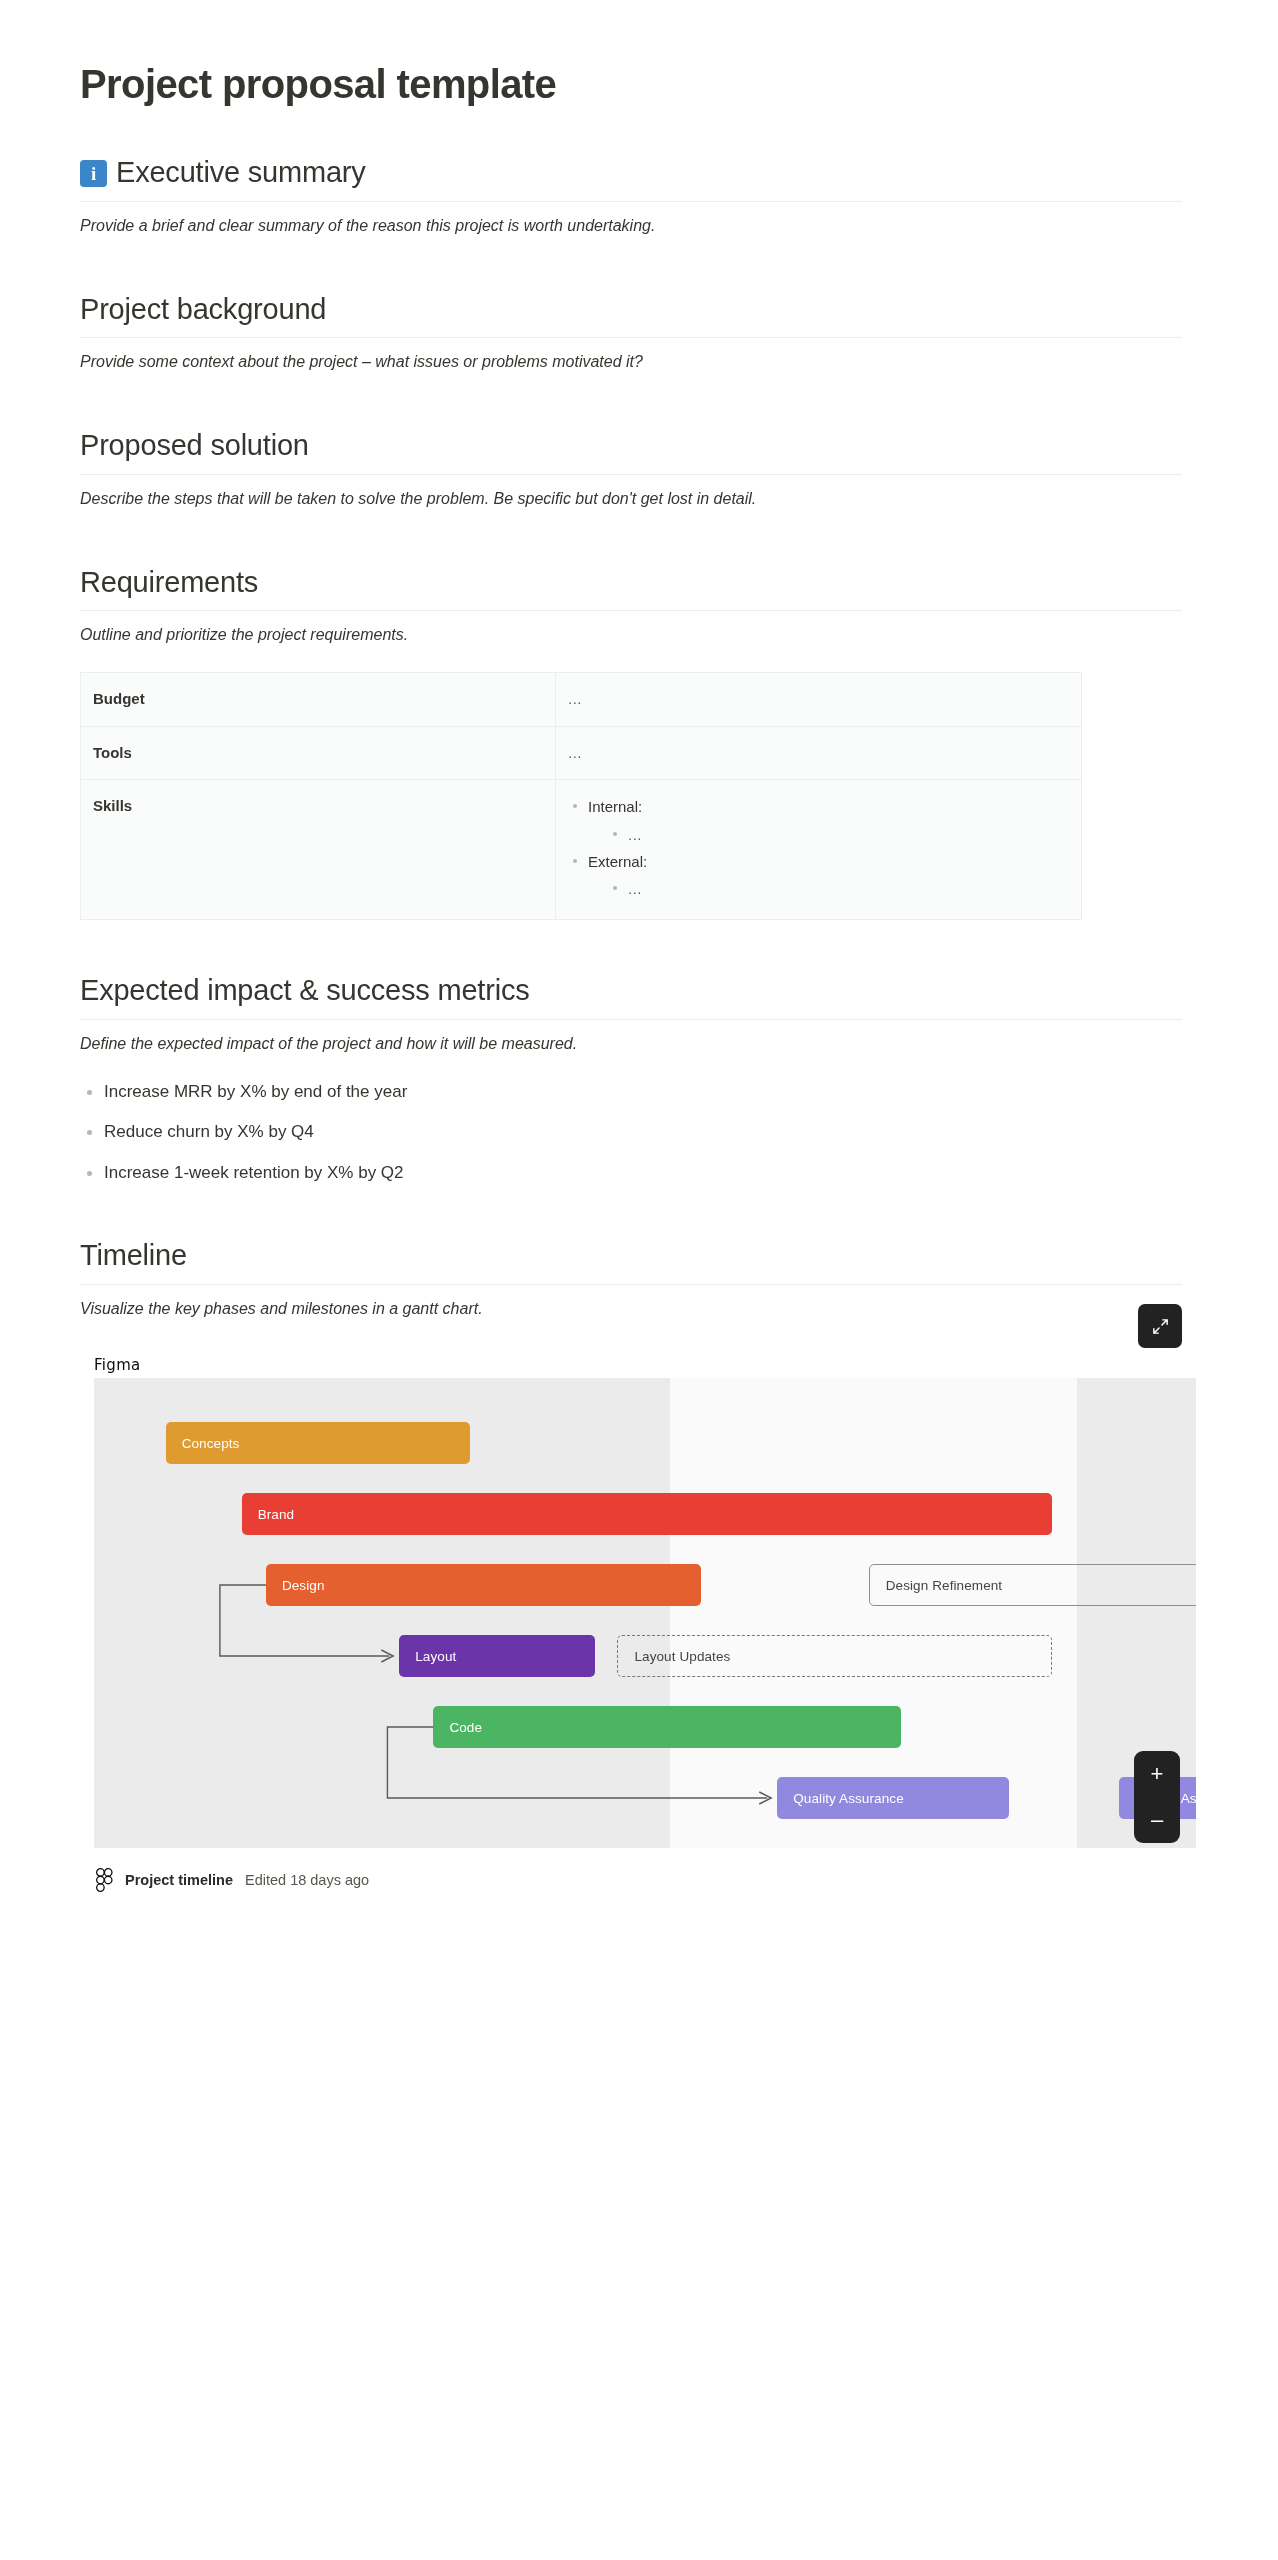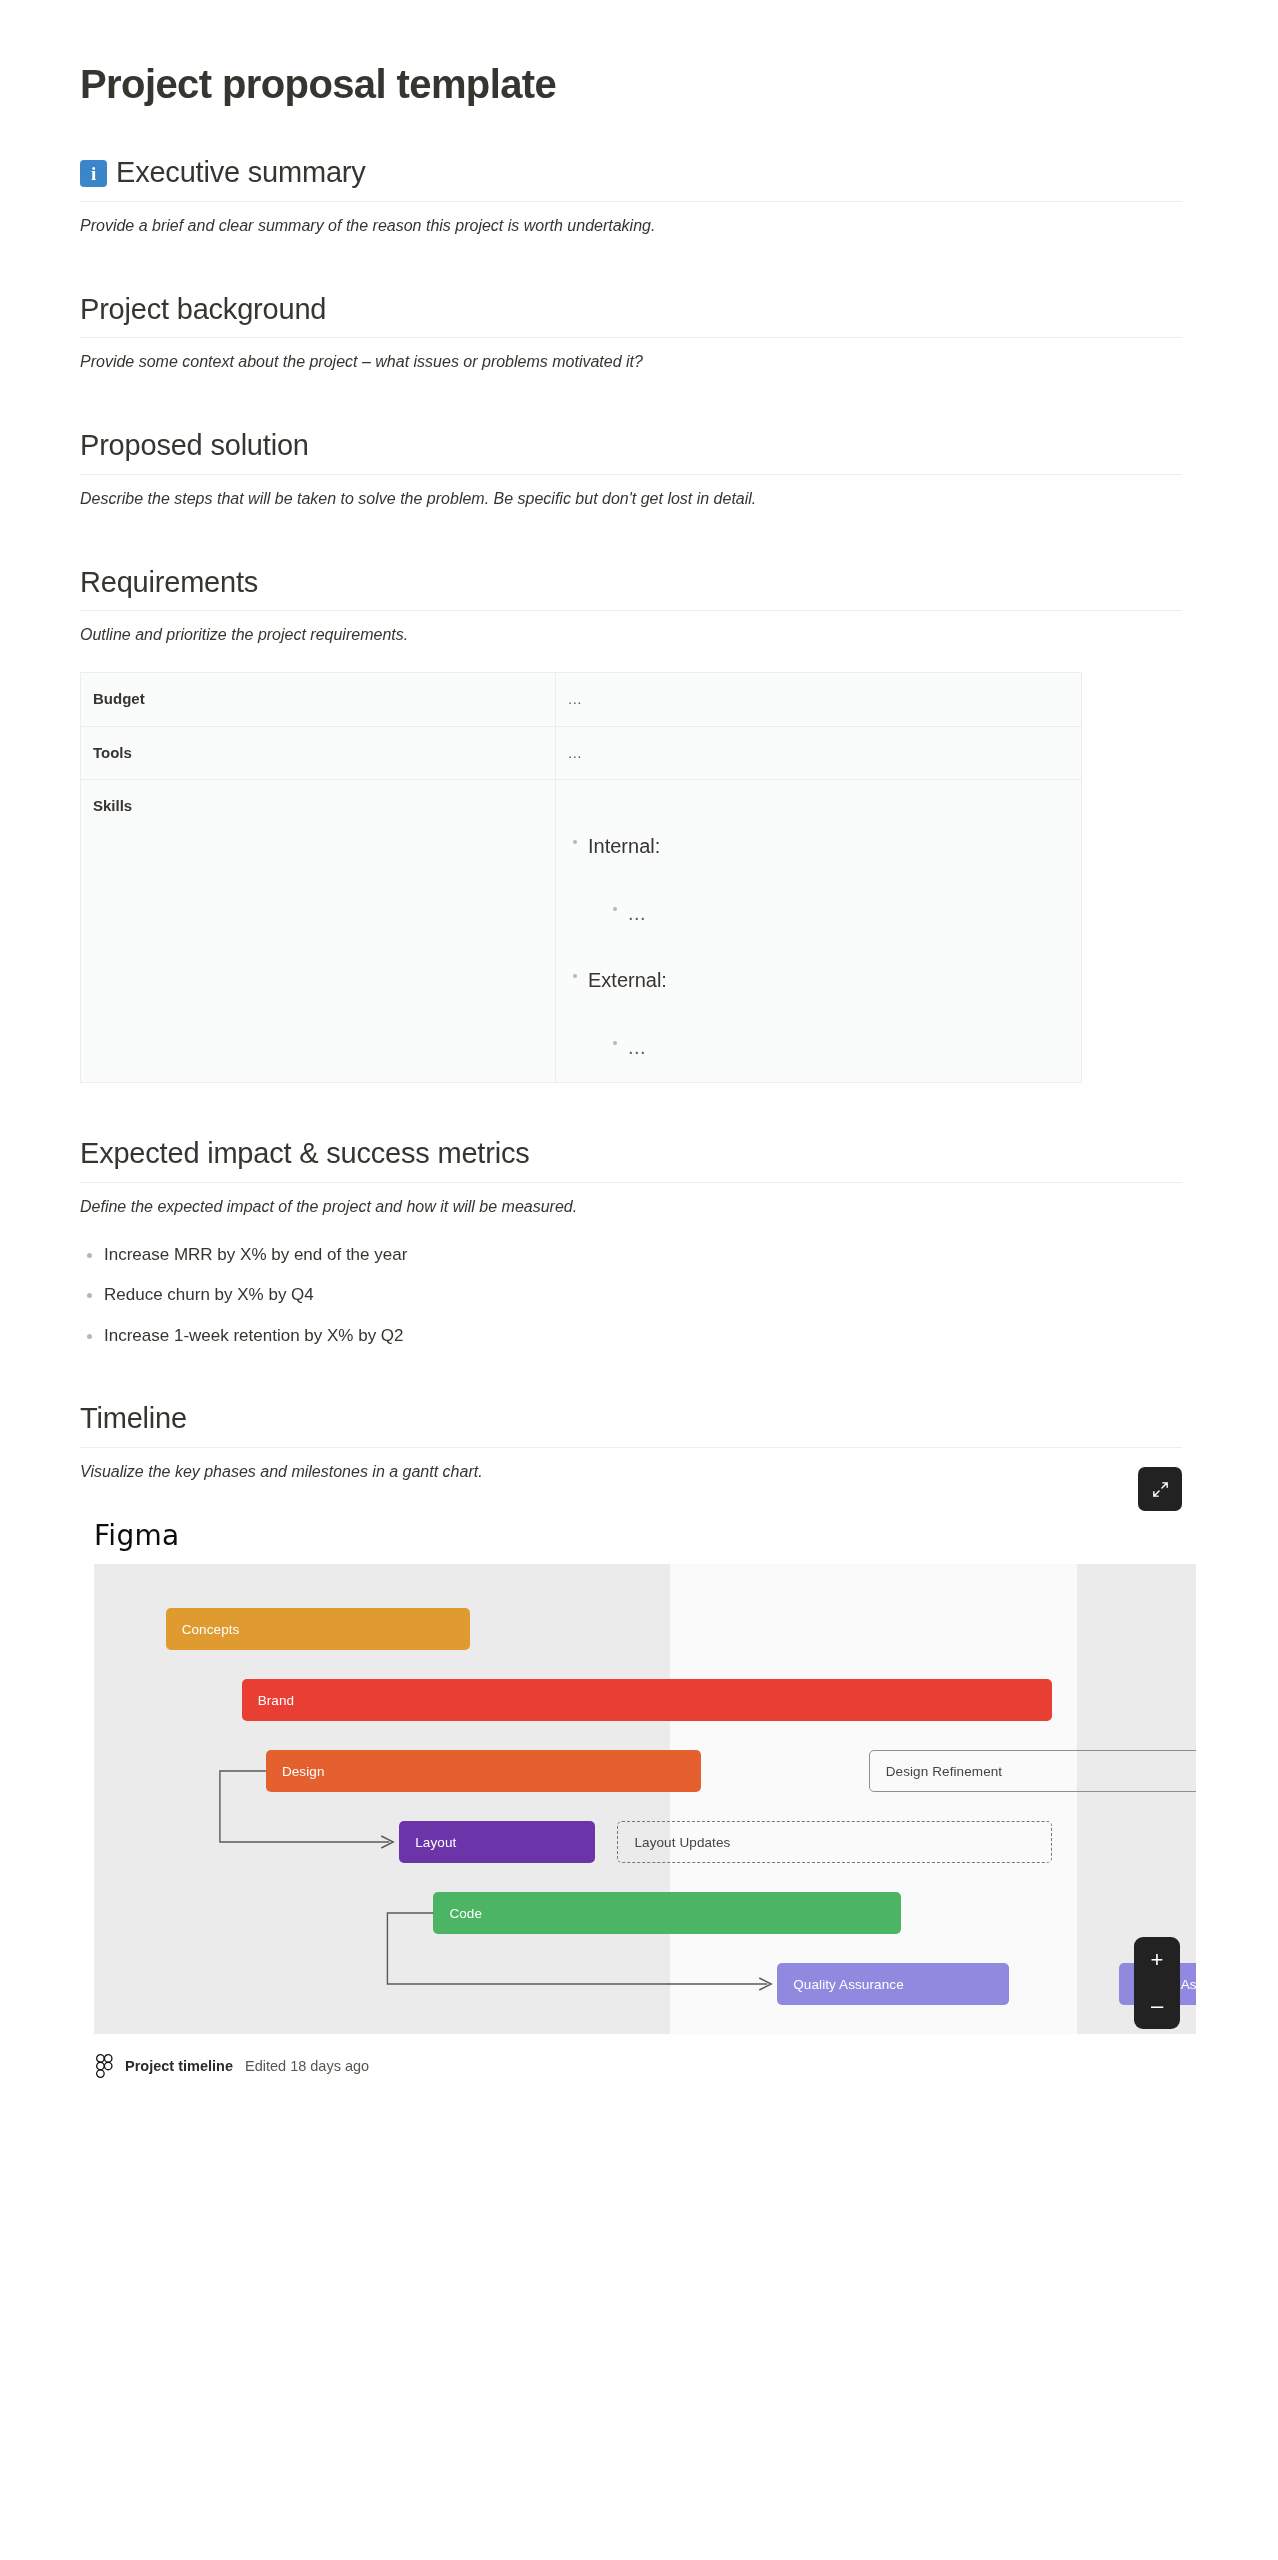--- a/index.html
+++ b/index.html
@@ -104,24 +104,23 @@
   }
 
   .req-table td.val { color: #37352f; }
 
   .dots { color: #5b5b59; letter-spacing: 0.5px; }
 
   .mini-list { list-style: none; }
   .mini-list li {
     position: relative;
     padding-left: 20px;
-    font-size: 20px;
+    font-size: 15px;
     line-height: 1.55;
     margin-bottom: 4px;
-    margin-top: 36px;
   }
   .mini-list li::before {
     content: "";
     position: absolute;
     left: 5px;
     top: 9px;
     width: 4px; height: 4px;
     border-radius: 50%;
     background: #b7b6b2;
   }
@@ -144,26 +143,26 @@
     top: 11px;
     width: 5px; height: 5px;
     border-radius: 50%;
     background: #b7b6b2;
   }
 
   
   .embed-wrap { margin-top: 34px; position: relative; }
 
   .figma-wordmark {
-    font-size: 28px;
+    font-size: 15px;
     font-weight: 500;
     color: #0d0d0d;
     letter-spacing: 0.3px;
     margin-left: 14px;
-    margin-bottom: 12px;
+    margin-bottom: 4px;
     font-family: "DejaVu Sans", sans-serif;
   }
 
   .gantt-frame {
     position: relative;
     width: 1102px;
     height: 470px;
     margin-left: 14px;
     overflow: hidden;
     background: #fafafa;

